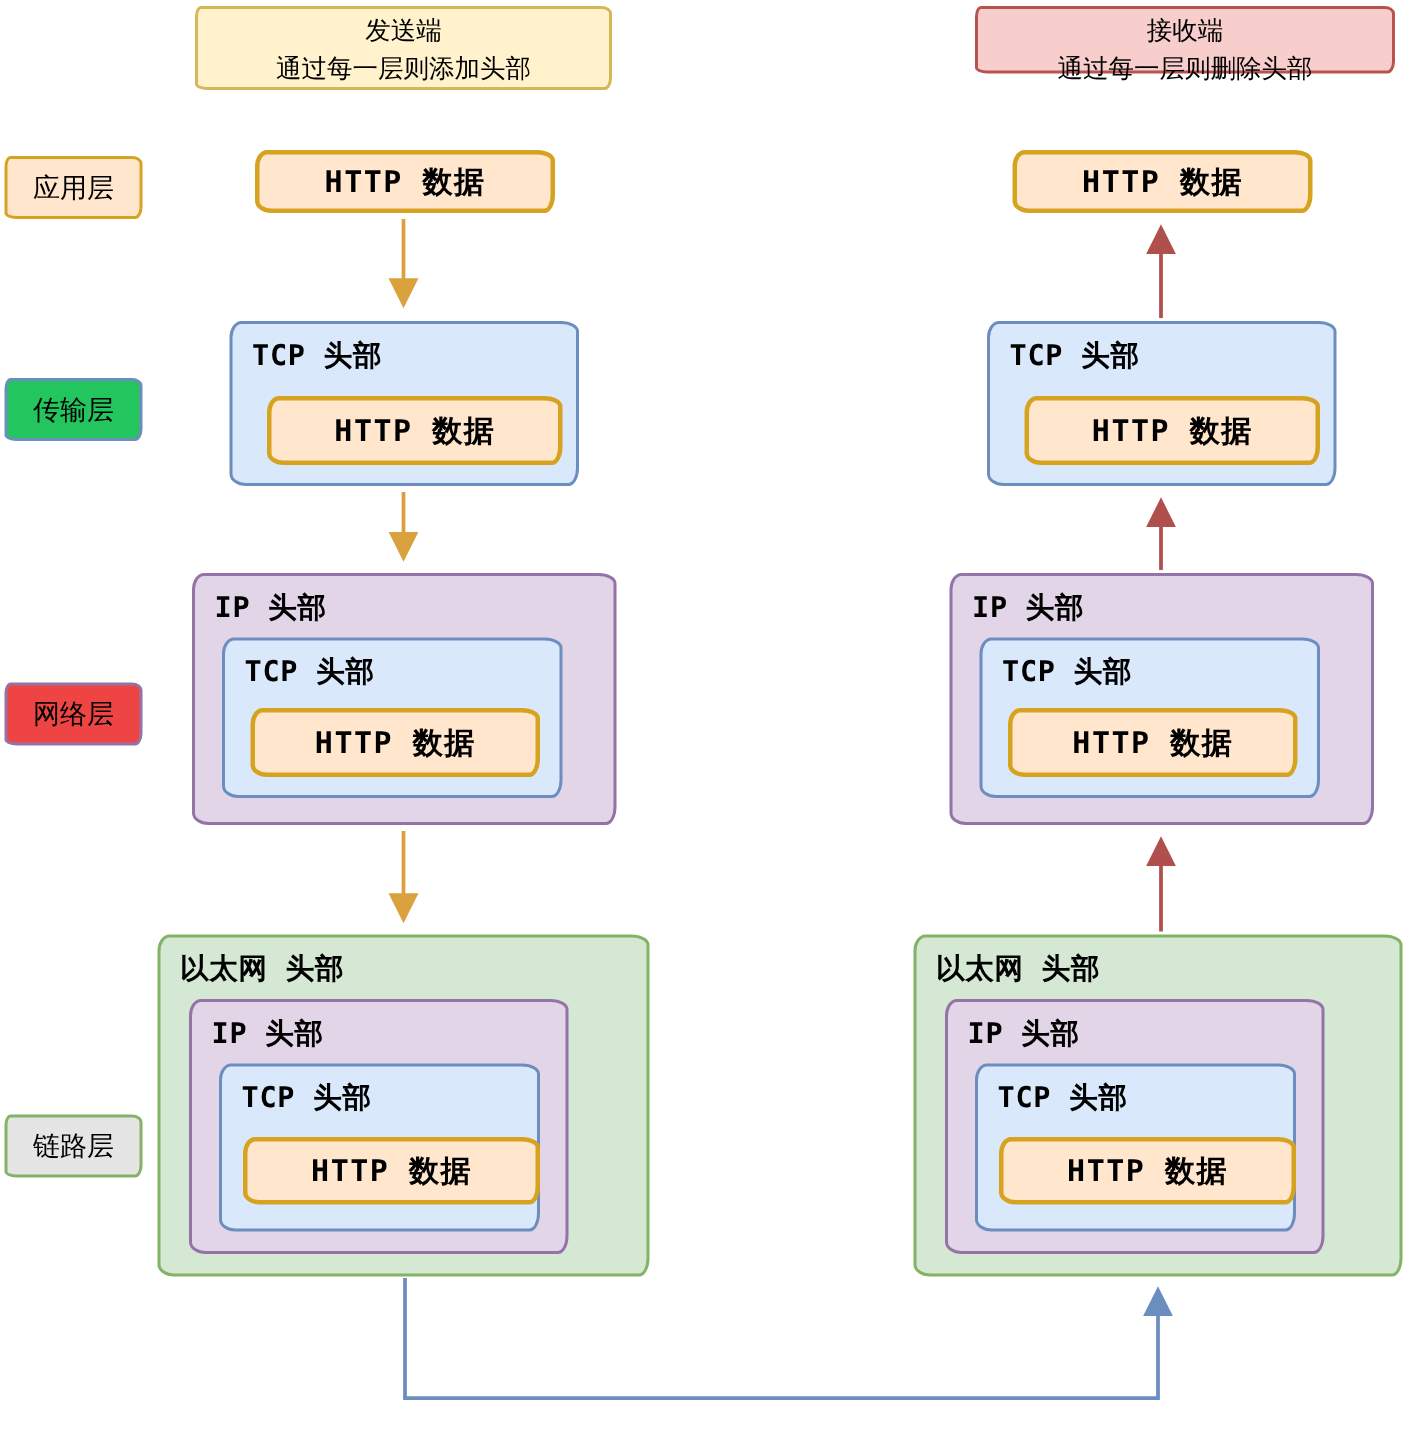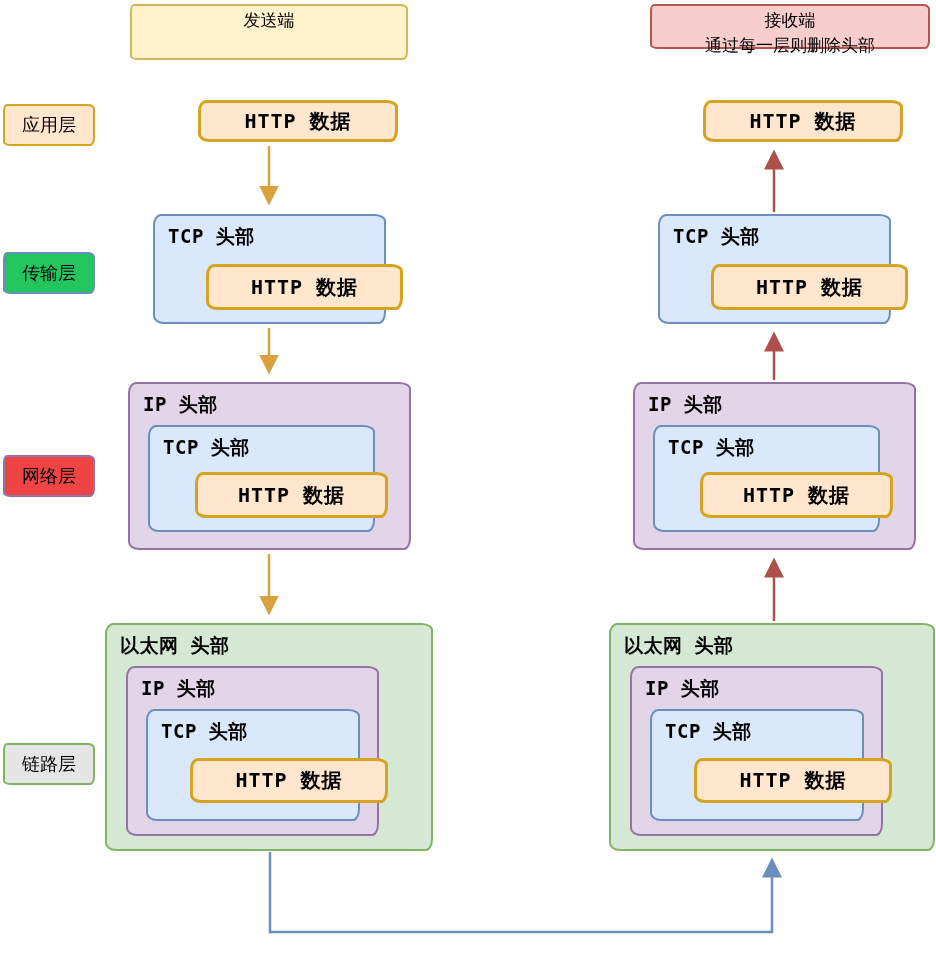--- a/index.html
+++ b/index.html
@@ -41,35 +41,36 @@
   .box .lbl {
     display: block; padding: 8px 0 0 13px;
     font-family: "DejaVu Sans Mono", monospace;
     font-weight: bold; font-size: 19px; letter-spacing: 0.5px;
     white-space: nowrap;
   }
   .box-http {
     background: #ffe6cc; border: 3px solid #d6a321;
     display: flex; align-items: center; justify-content: center;
     font-family: "DejaVu Sans Mono", monospace;
-    font-weight: bold; font-size: 20px; letter-spacing: 1px; margin-left: 28px;
+    font-weight: bold; font-size: 20px; letter-spacing: 1px;
   }
   .box-tcp { background: #dae8fc; border-color: #6c8ebf; }
   .box-ip  { background: #e1d5e7; border-color: #9673a6; }
   .box-eth { background: #d5e8d4; border-color: #82b366; }
 
   svg.overlay { position: absolute; left: 0; top: 0; pointer-events: none; }
 </style>
 </head>
 <body>
 
 <div class="canvas">
 
   <div class="title title-sender">
     <div>发送端</div>
+    <div>通过每一层则添加头部</div>
   </div>
   <div class="title title-receiver">
     <div>接收端</div>
     <div>通过每一层则删除头部</div>
   </div>
 
   <div class="layer-tag tag-app">应用层</div>
   <div class="layer-tag tag-transport">传输层</div>
   <div class="layer-tag tag-network">网络层</div>
   <div class="layer-tag tag-link">链路层</div>

